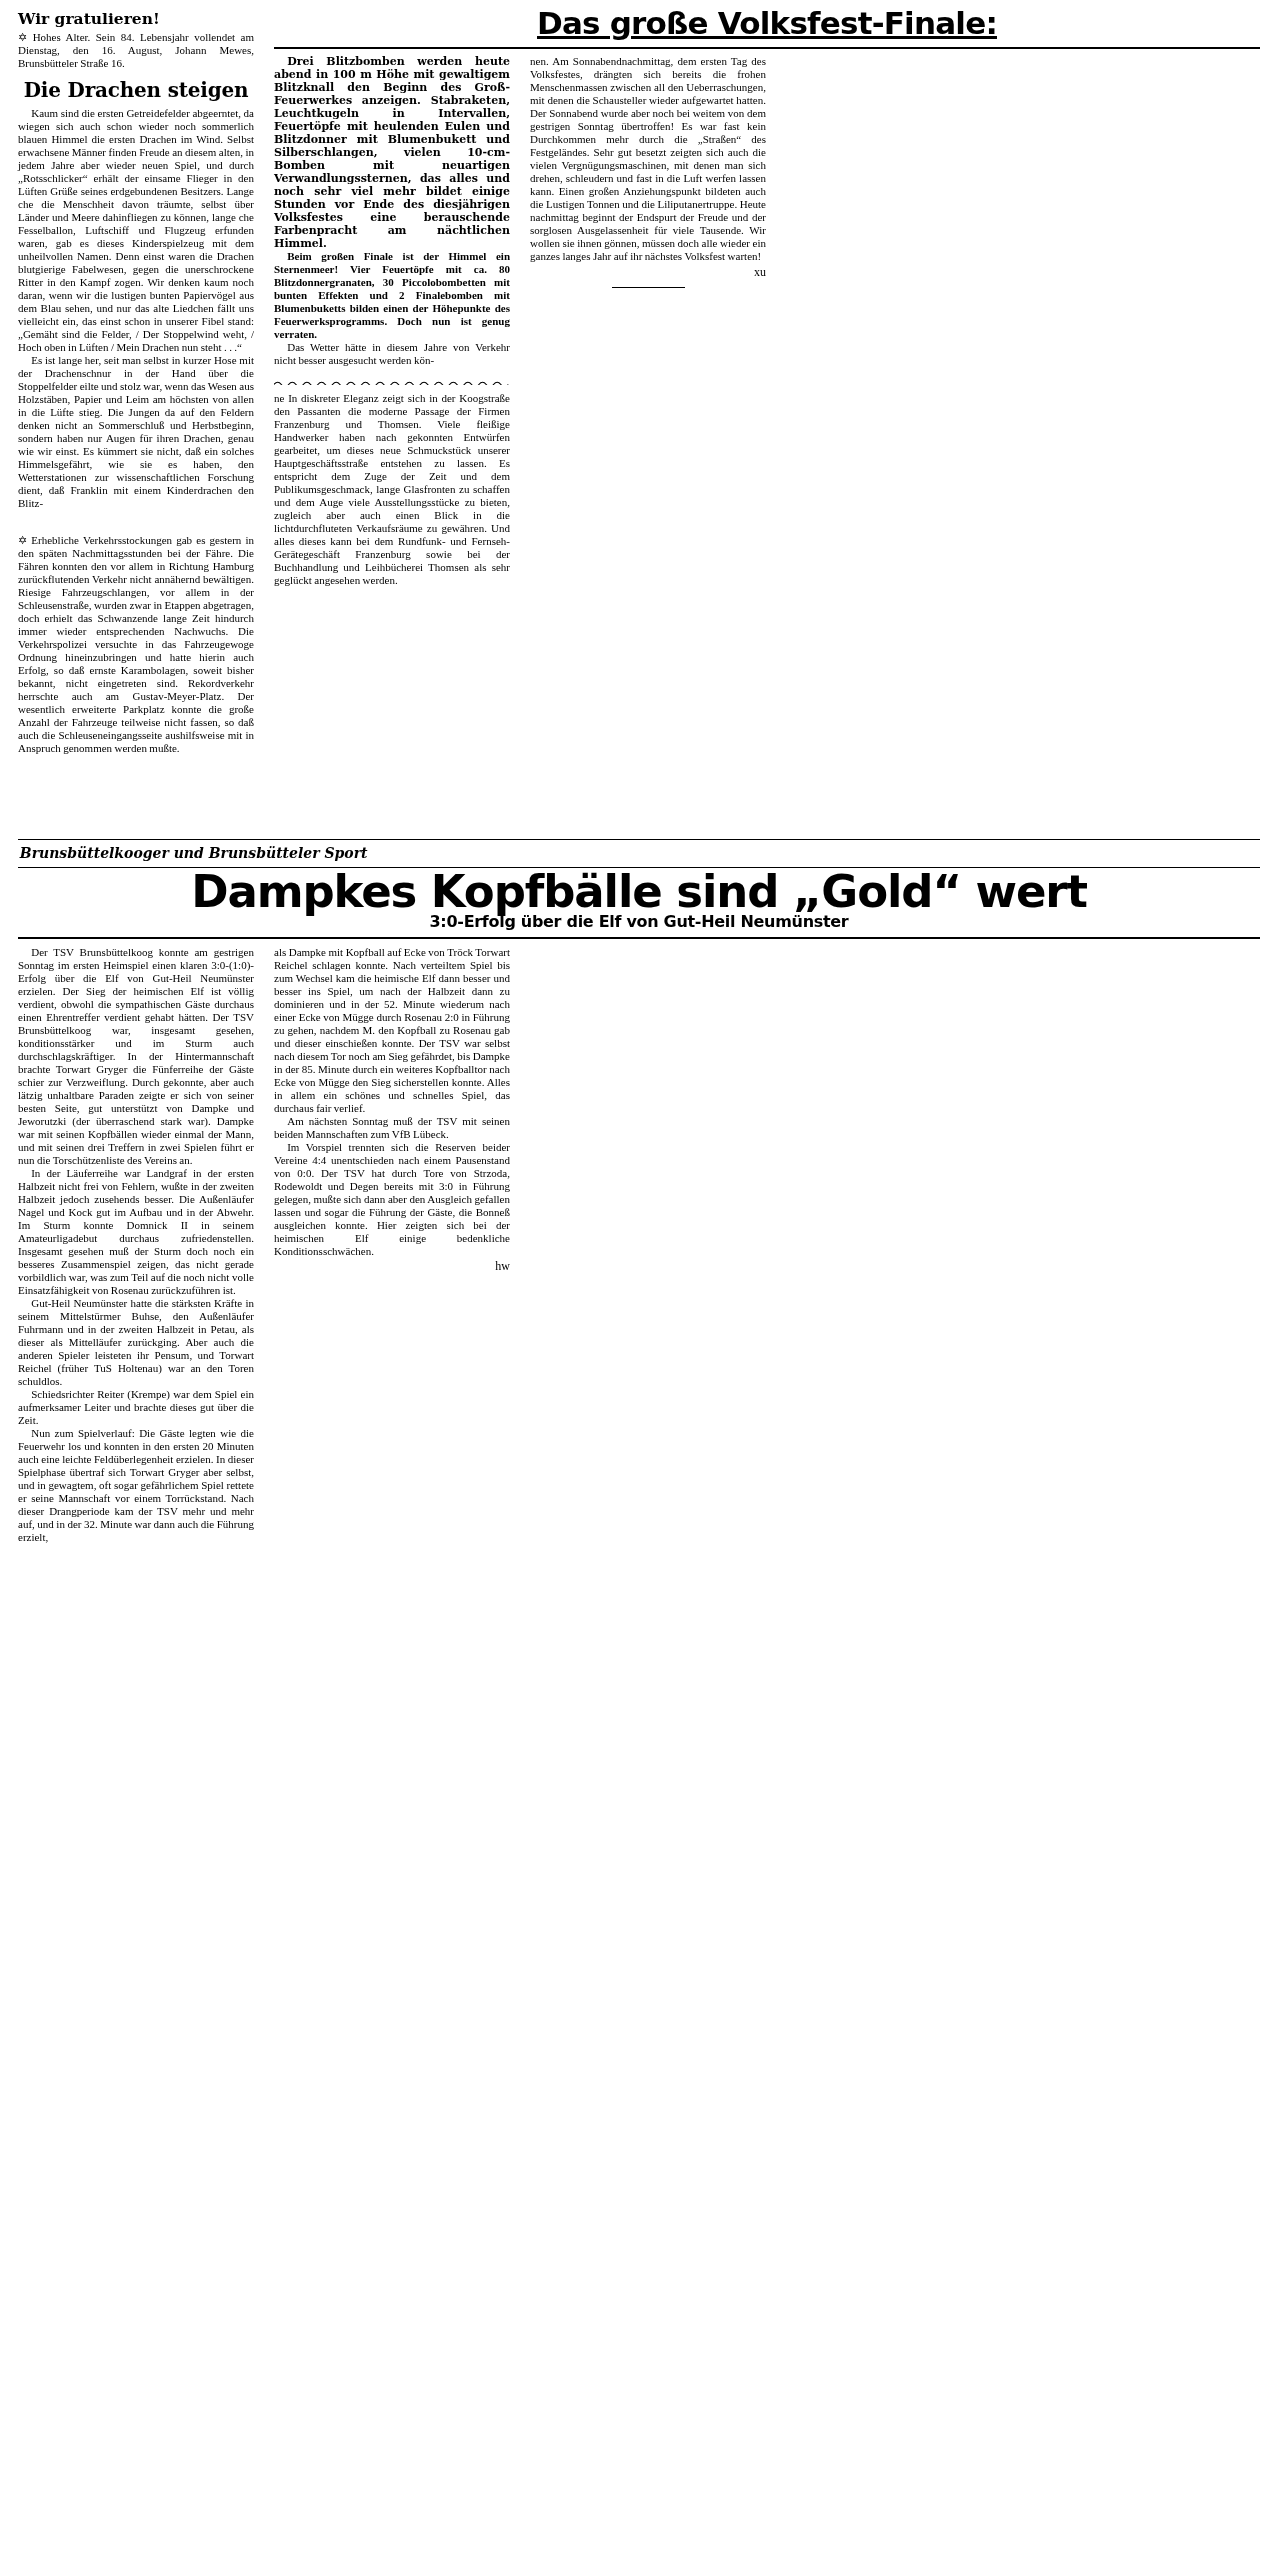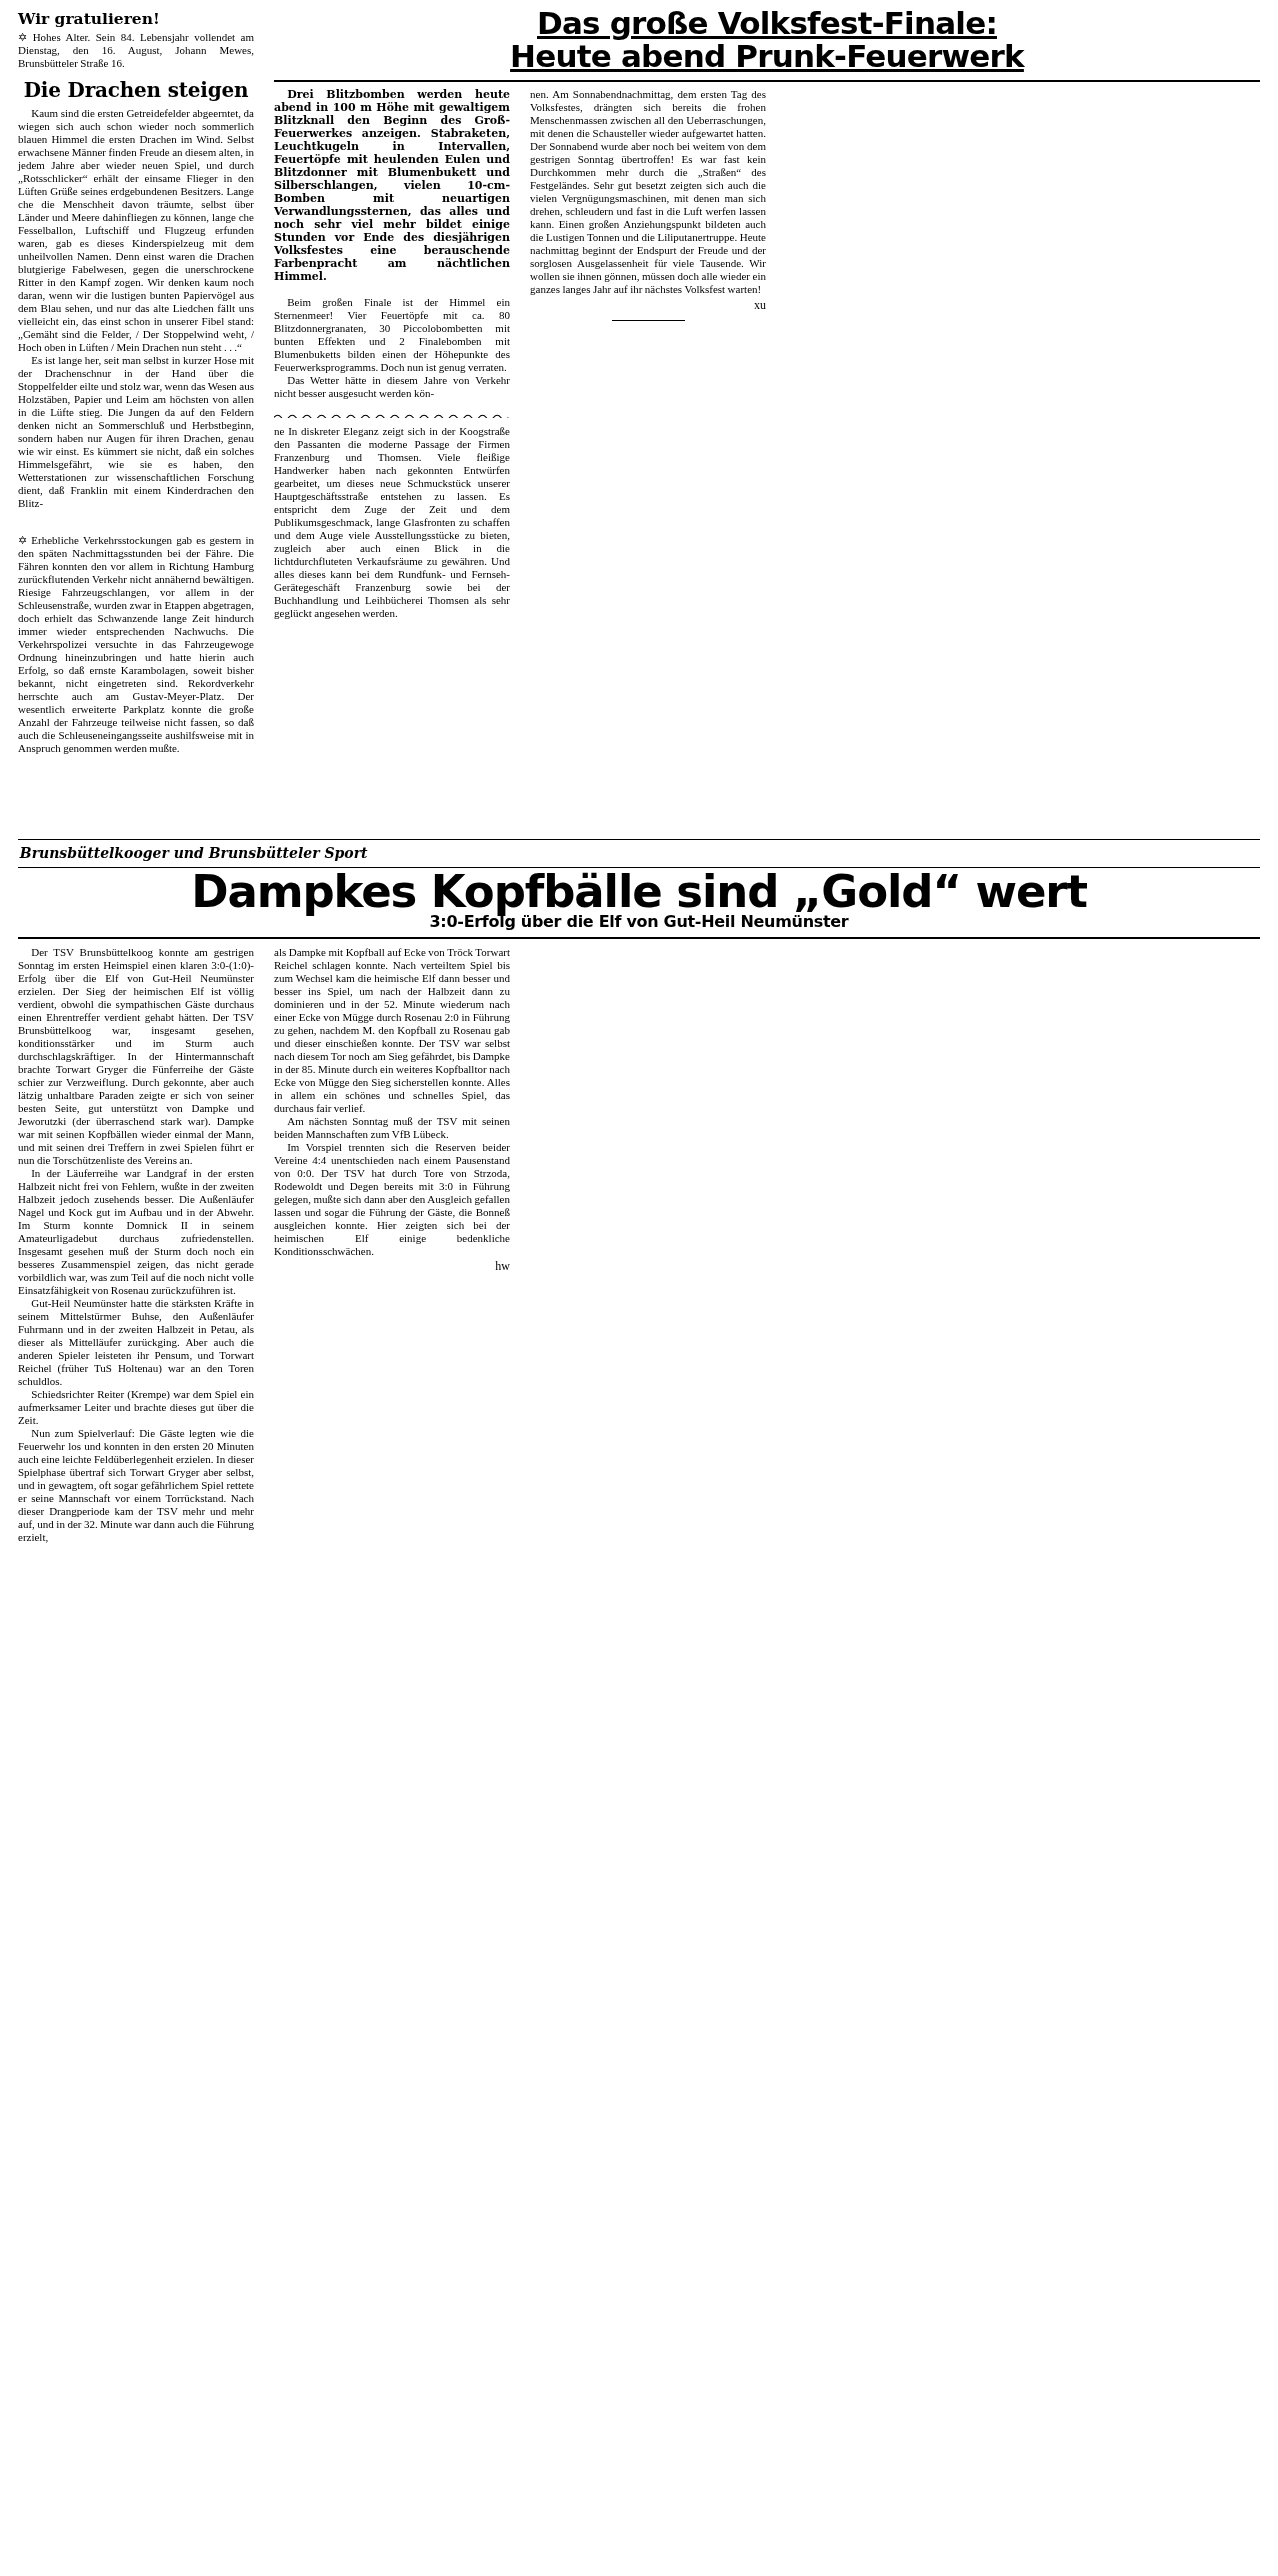--- a/index.html
+++ b/index.html
@@ -189,28 +189,27 @@
 
       <div style="height:24px;"></div>
       <p style="text-indent:0;">✡ Erhebliche Verkehrsstockungen gab es gestern in den späten Nachmittagsstunden bei der Fähre. Die Fähren konnten den vor allem in Richtung Hamburg zurückflutenden Verkehr nicht annähernd bewältigen. Riesige Fahrzeugschlangen, vor allem in der Schleusenstraße, wurden zwar in Etappen abgetragen, doch erhielt das Schwanzende lange Zeit hindurch immer wieder entsprechenden Nachwuchs. Die Verkehrspolizei versuchte in das Fahrzeugewoge Ordnung hineinzubringen und hatte hierin auch Erfolg, so daß ernste Karambolagen, soweit bisher bekannt, nicht eingetreten sind. Rekordverkehr herrschte auch am Gustav-Meyer-Platz. Der wesentlich erweiterte Parkplatz konnte die große Anzahl der Fahrzeuge teilweise nicht fassen, so daß auch die Schleuseneingangsseite aushilfsweise mit in Anspruch genommen werden mußte.</p>
     </div>
 
     <div style="width:20px;flex:0 0 20px;"></div>
 
     <div style="flex:1 1 auto;">
       <div class="bighead">
         <span class="l1">Das große Volksfest-Finale:</span>
-        <span class="l2">Heute abend Prunk-Feuerwerk</span>
       </div>
       <hr class="hr-thick">
 
       <div style="display:flex; align-items:flex-start;">
         <div class="col" style="width:236px;flex:0 0 236px;">
           <p class="bold-lead">Drei Blitzbomben werden heute abend in 100 m Höhe mit gewaltigem Blitzknall den Beginn des Groß-Feuerwerkes anzeigen. Stabraketen, Leuchtkugeln in Intervallen, Feuertöpfe mit heulenden Eulen und Blitzdonner mit Blumenbukett und Silberschlangen, vielen 10-cm-Bomben mit neuartigen Verwandlungssternen, das alles und noch sehr viel mehr bildet einige Stunden vor Ende des diesjährigen Volksfestes eine berauschende Farbenpracht am nächtlichen Himmel.</p>
-          <p style="margin-top:13px;">Beim großen Finale ist der Himmel ein Sternenmeer! Vier Feuertöpfe mit ca. 80 Blitzdonnergranaten, 30 Piccolobombetten mit bunten Effekten und 2 Finalebomben mit Blumenbuketts bilden einen der Höhepunkte des Feuerwerksprogramms. Doch nun ist genug verraten.</p>
+          <p style="margin-top:0;font-weight:bold;">Beim großen Finale ist der Himmel ein Sternenmeer! Vier Feuertöpfe mit ca. 80 Blitzdonnergranaten, 30 Piccolobombetten mit bunten Effekten und 2 Finalebomben mit Blumenbuketts bilden einen der Höhepunkte des Feuerwerksprogramms. Doch nun ist genug verraten.</p>
           <p>Das Wetter hätte in diesem Jahre von Verkehr nicht besser ausgesucht werden kön-</p>
 
           <div class="wavy">
             <svg width="236" height="9" viewBox="0 0 258 10" preserveAspectRatio="none">
               <path d="M0 5 Q4 0 8 5 T16 5 T24 5 T32 5 T40 5 T48 5 T56 5 T64 5 T72 5 T80 5 T88 5 T96 5 T104 5 T112 5 T120 5 T128 5 T136 5 T144 5 T152 5 T160 5 T168 5 T176 5 T184 5 T192 5 T200 5 T208 5 T216 5 T224 5 T232 5 T240 5 T248 5 T256 5" fill="none" stroke="#000" stroke-width="1.3"></path>
             </svg>
           </div>
 
           <p style="text-indent:0;">ne In diskreter Eleganz zeigt sich in der Koogstraße den Passanten die moderne Passage der Firmen Franzenburg und Thomsen. Viele fleißige Handwerker haben nach gekonnten Entwürfen gearbeitet, um dieses neue Schmuckstück unserer Hauptgeschäftsstraße entstehen zu lassen. Es entspricht dem Zuge der Zeit und dem Publikumsgeschmack, lange Glasfronten zu schaffen und dem Auge viele Ausstellungsstücke zu bieten, zugleich aber auch einen Blick in die lichtdurchfluteten Verkaufsräume zu gewähren. Und alles dieses kann bei dem Rundfunk- und Fernseh-Gerätegeschäft Franzenburg sowie bei der Buchhandlung und Leihbücherei Thomsen als sehr geglückt angesehen werden.</p>
         </div>

